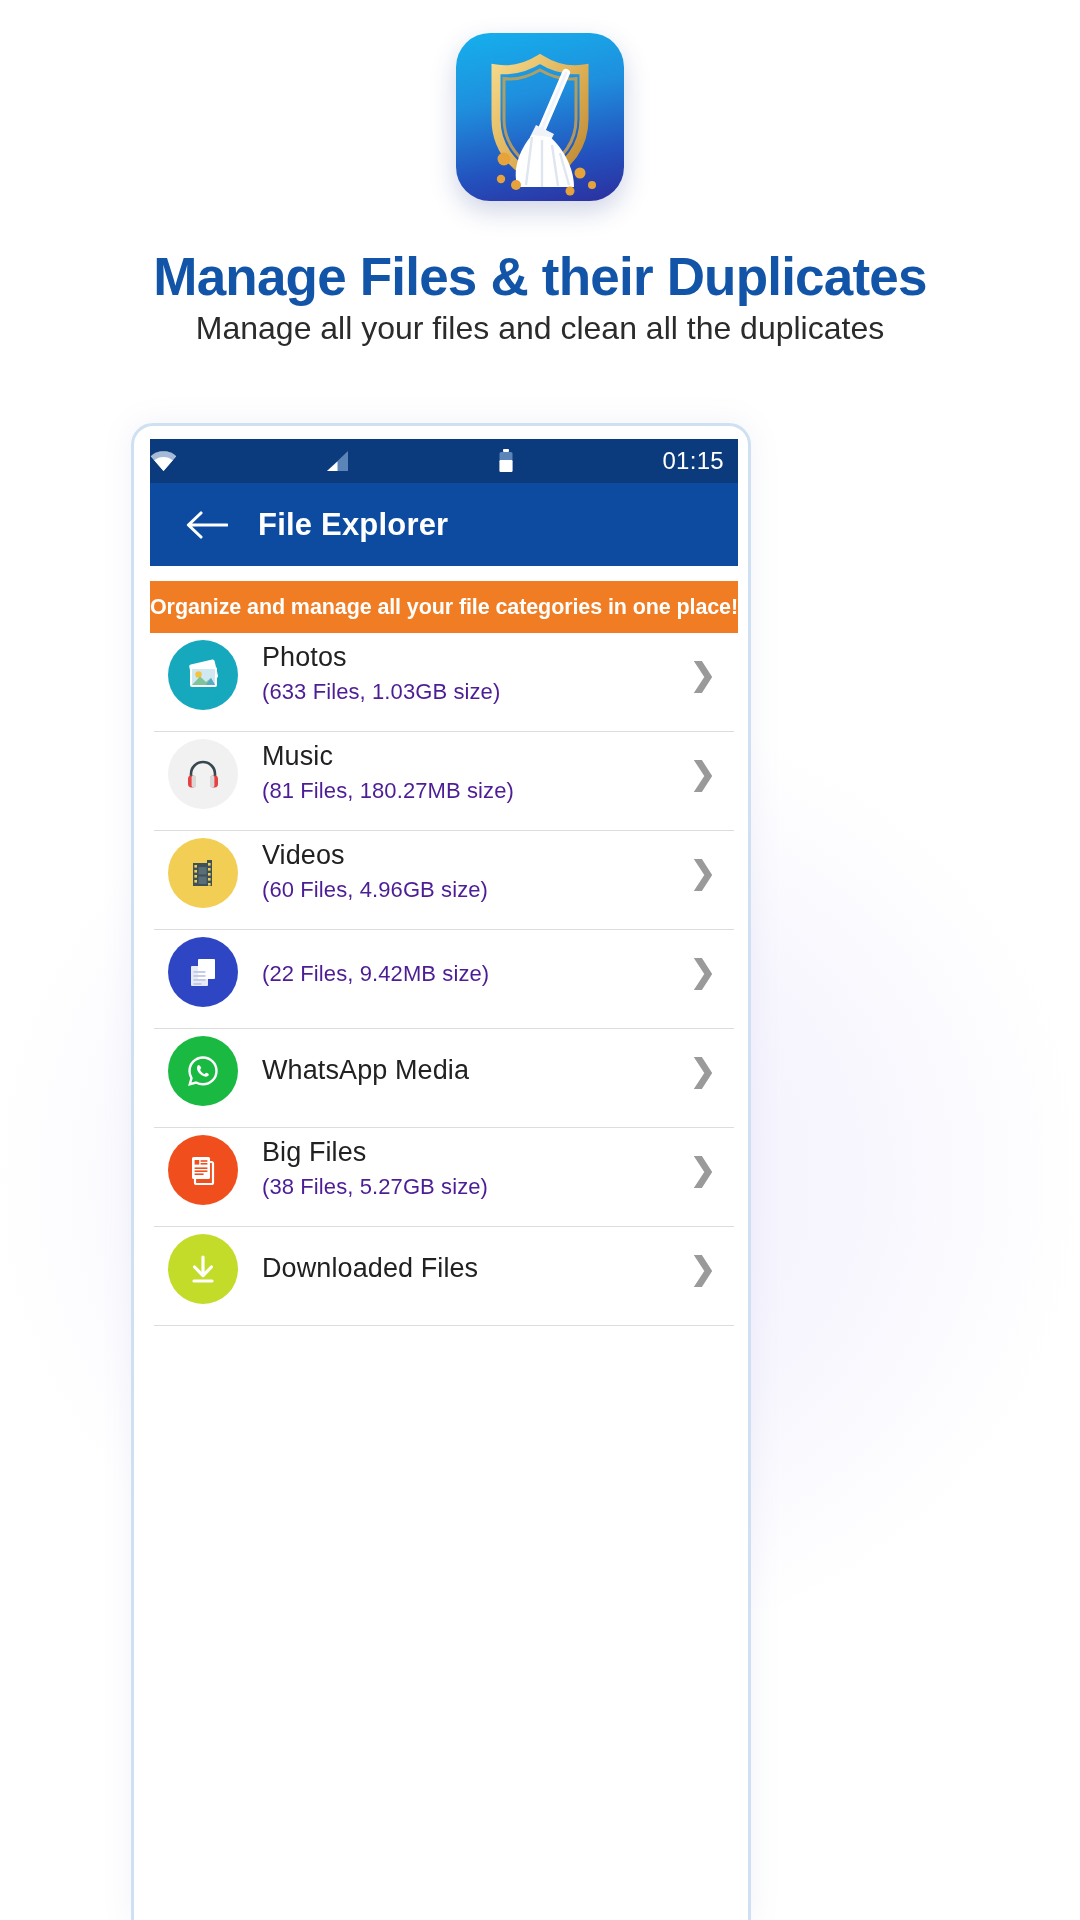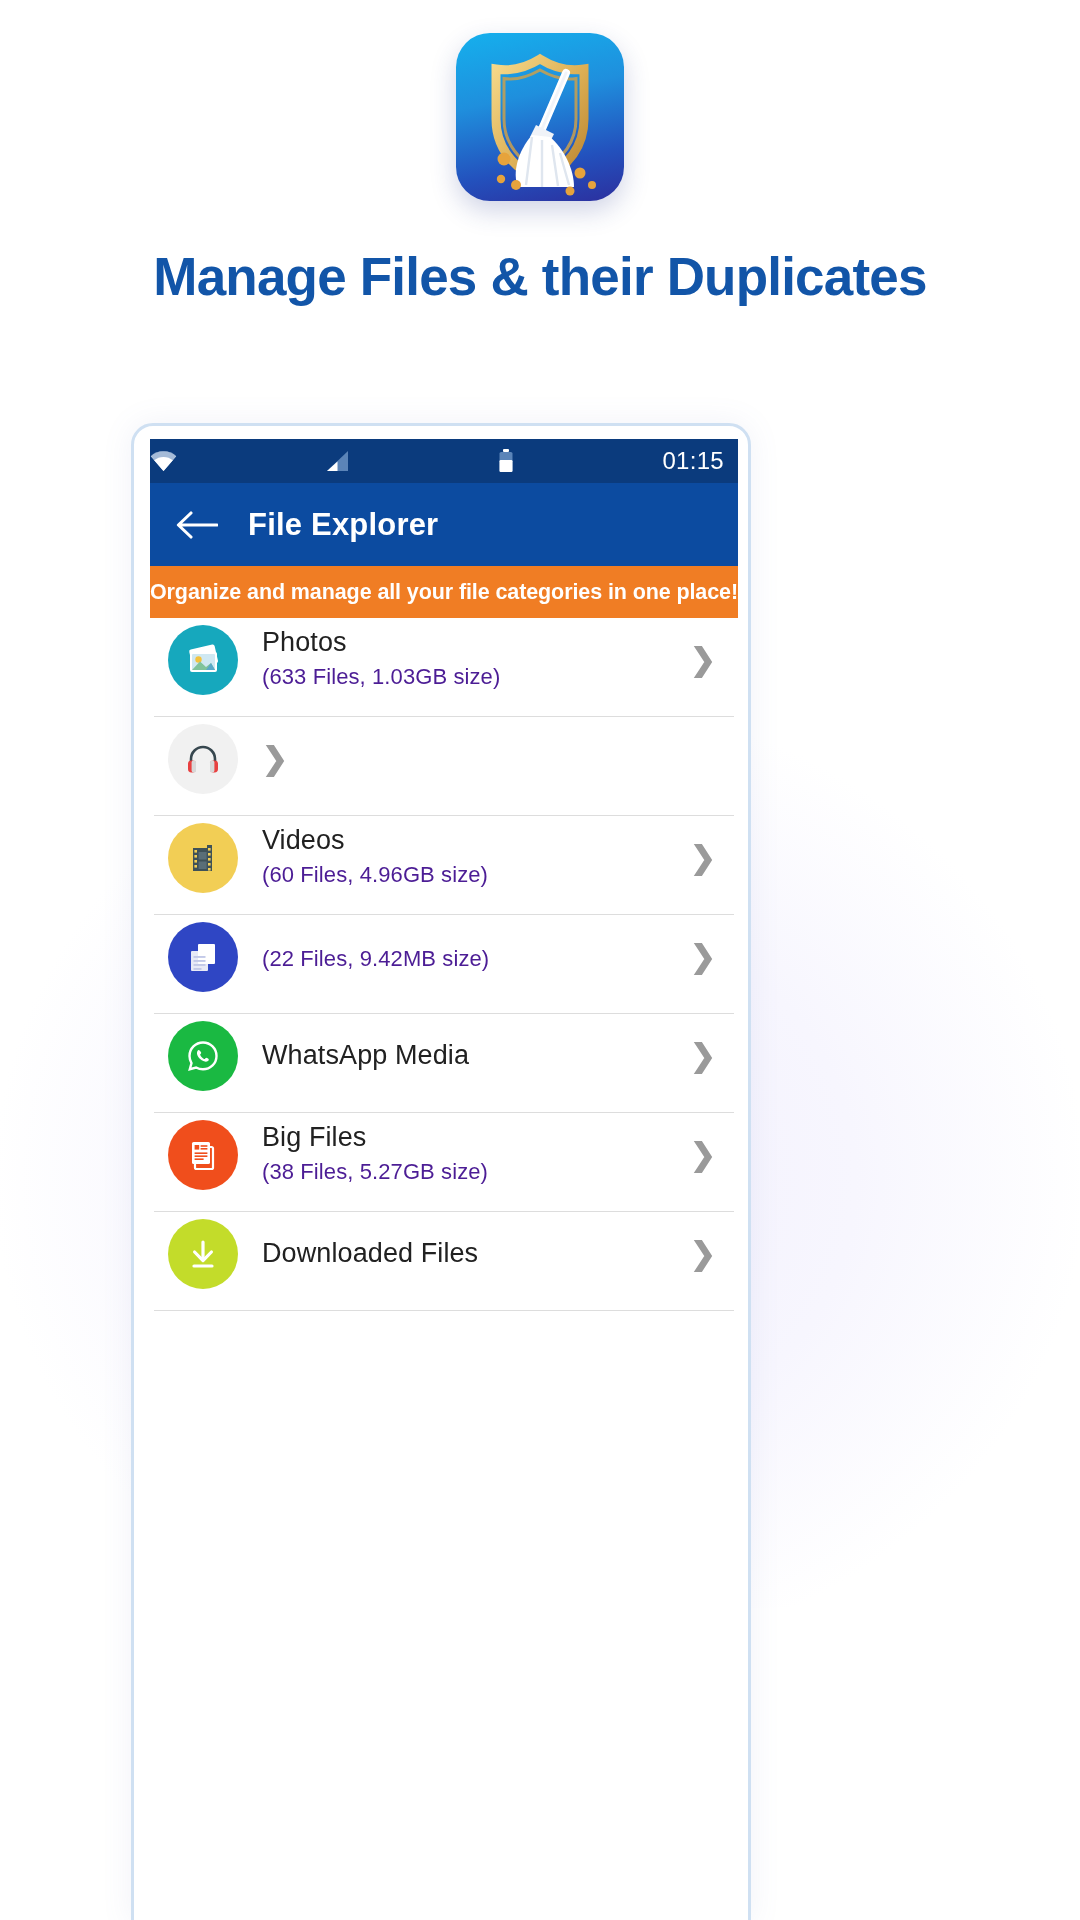--- a/index.html
+++ b/index.html
@@ -75,32 +75,32 @@
   }
   .sb-time {
     color:#ffffff; font-size:24px; letter-spacing:0.3px;
     font-family:"Liberation Sans", sans-serif;
   }
   .sb-ico { display:block; }
 
   
   .appbar {
     height:83px; background:#0c4ba0;
-    display:flex; align-items:center; padding-left:26px; gap:30px;
+    display:flex; align-items:center; padding-left:36px; gap:30px;
   }
   .back-arrow { width:42px; height:30px; display:block; flex:none; cursor:pointer; }
   .appbar-title {
     color:#ffffff; font-size:31px; font-weight:bold;
     letter-spacing:0.2px;
   }
 
   
   .banner {
     height:52px; background:#f07d24;
-    display:flex; align-items:center; justify-content:flex-end;
+    display:flex; align-items:center; justify-content:flex-start;margin-top:15px;
   }
   .banner-text {
     color:#ffffff; font-size:21.5px; font-weight:bold;
     letter-spacing:-0.1px; white-space:nowrap;
   }
 
   
   .list { background:#ffffff; }
   .row {
     position:relative;
@@ -172,20 +172,21 @@
         <circle cx="45" cy="146" r="4.2" fill="#e6a33c"></circle>
         <circle cx="60" cy="152" r="5" fill="#e6a33c"></circle>
         <circle cx="124" cy="140" r="5.5" fill="#e6a33c"></circle>
         <circle cx="136" cy="152" r="4" fill="#e6a33c"></circle>
         <circle cx="114" cy="158" r="4.5" fill="#e6a33c"></circle>
       </svg>
     </div>
   </div>
 
   <div class="headline">Manage Files &amp; their Duplicates</div>
+  <div class="subhead">Manage all your files and clean all the duplicates</div>
 
   <div class="phone">
     <div class="screen">
 
       <div class="statusbar">
         <svg class="sb-ico" width="27" height="22" viewBox="0 0 27 22">
           <path d="M13.5 21 L0.8 6.2 C4.2 3.0 8.6 1.2 13.5 1.2 C18.4 1.2 22.8 3.0 26.2 6.2 Z" fill="#ffffff"></path>
           <path d="M13.5 21 L0.8 6.2 C4.2 3.0 8.6 1.2 13.5 1.2 C18.4 1.2 22.8 3.0 26.2 6.2 Z" fill="#5b84b8" opacity="0.55" transform="translate(0,-0.2) scale(1)"></path>
           <path d="M13.5 21 L4.2 10.2 C6.8 8.1 10 6.9 13.5 6.9 C17 6.9 20.2 8.1 22.8 10.2 Z" fill="#ffffff"></path>
         </svg>
@@ -235,20 +236,24 @@
         <div class="row">
           <div class="row-icon" style="background:#f1f1f1">
             <svg width="44" height="44" viewBox="0 0 44 44">
               <path d="M10 28 L10 22 C10 15.4 15.4 10 22 10 C28.6 10 34 15.4 34 22 L34 28" fill="none" stroke="#37474f" stroke-width="2.6" stroke-linecap="round"></path>
               <rect x="7" y="23.5" width="8" height="12" rx="3.4" fill="#e84040"></rect>
               <rect x="29" y="23.5" width="8" height="12" rx="3.4" fill="#e84040"></rect>
               <rect x="10.6" y="23.5" width="4.4" height="12" rx="2" fill="#d8d8d8"></rect>
               <rect x="29" y="23.5" width="4.4" height="12" rx="2" fill="#d8d8d8"></rect>
             </svg>
           </div>
+          <div class="row-text">
+            <div class="row-title">Music</div>
+            <div class="row-sub">(81 Files, 180.27MB size)</div>
+          </div>
           <div class="row-chevron">❯</div>
         </div>
 
         <div class="row">
           <div class="row-icon" style="background:#f2ce55">
             <svg width="44" height="44" viewBox="0 0 44 44">
               <path d="M12 12 L26 12 L26 9 L31 9 L31 35 L12 35 Z" fill="#3f5158"></path>
               <g fill="#f2ce55">
                 <rect x="13.4" y="14" width="2.6" height="2.6"></rect>
                   <rect x="13.4" y="19" width="2.6" height="2.6"></rect>

